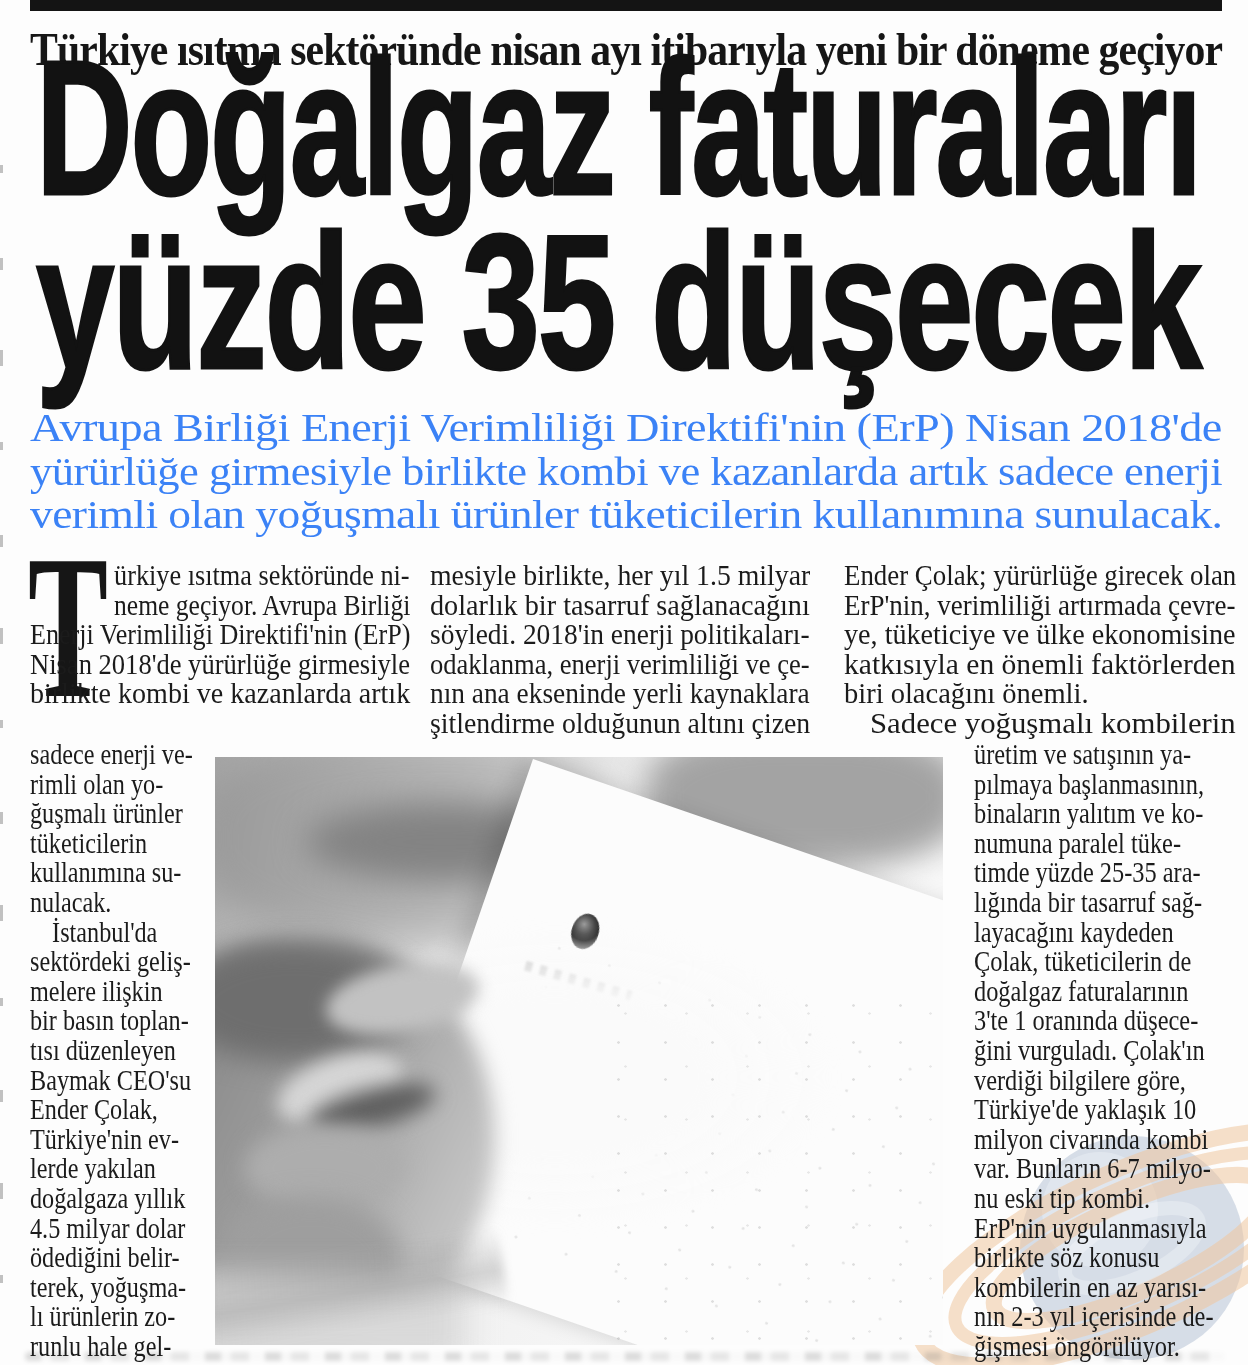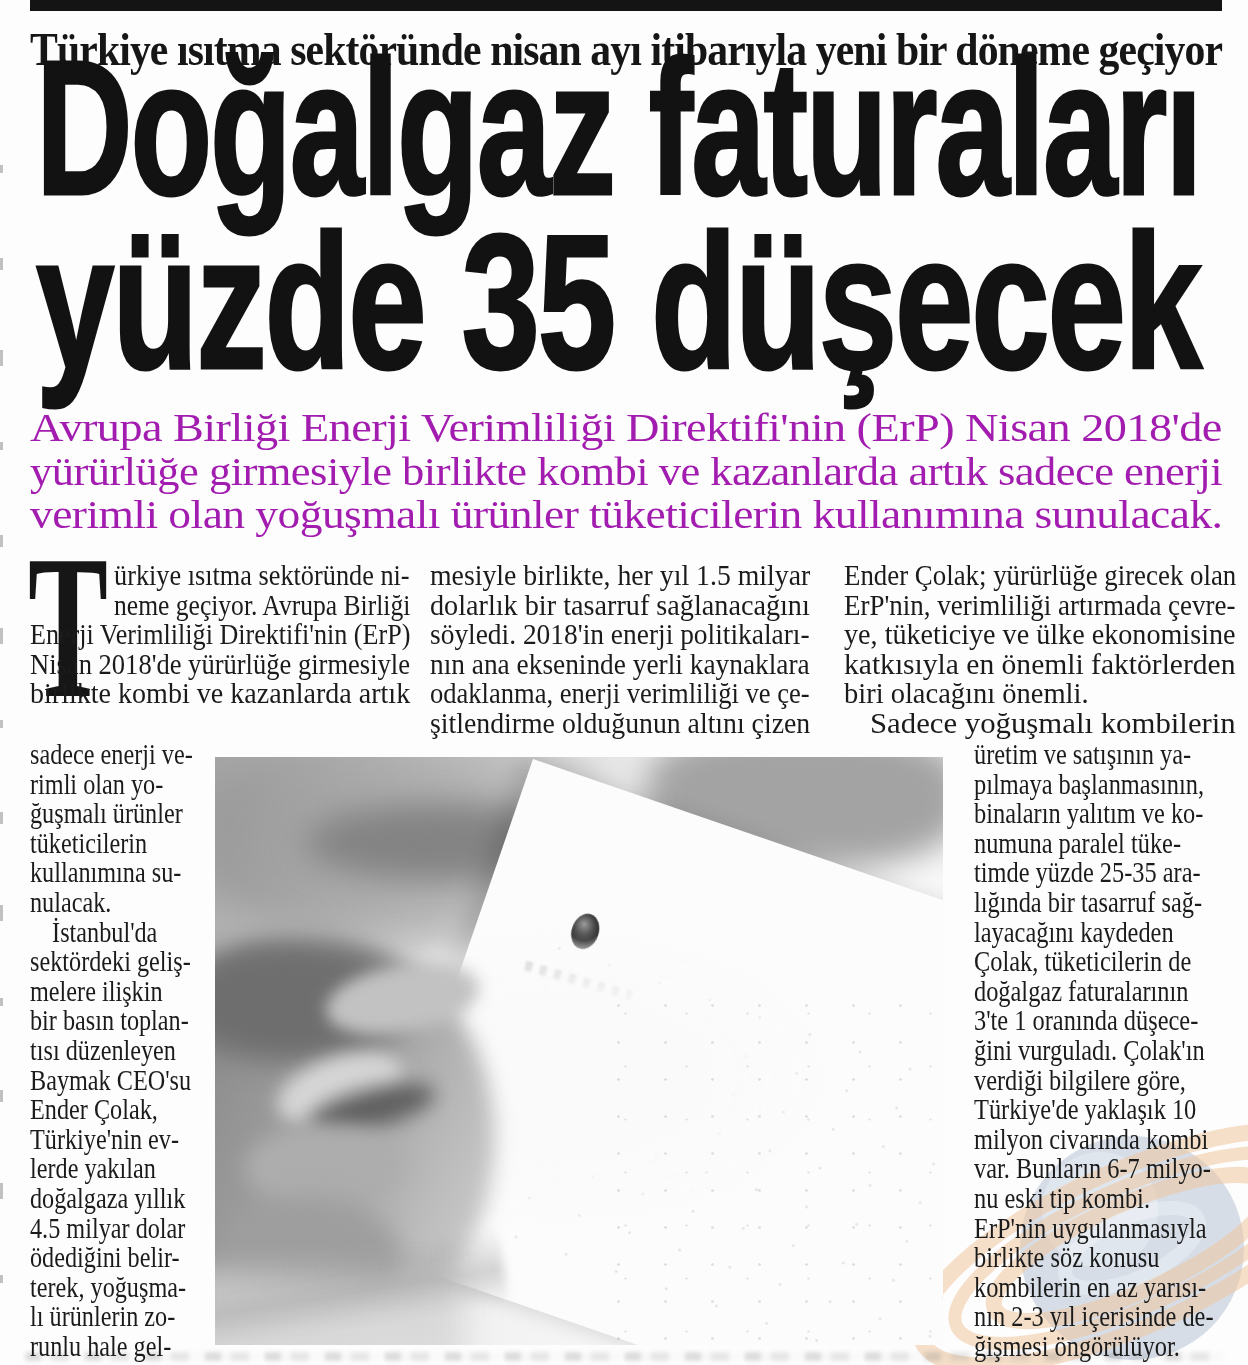--- a/index.html
+++ b/index.html
@@ -11,21 +11,21 @@
   .fitw{overflow:visible;}
   .fitw>span,.line>span{display:inline-block;white-space:nowrap;transform-origin:0 50%;}
   #kicker{left:30px;top:24px;width:1192px;font-weight:bold;font-size:47px;line-height:1.1;
           letter-spacing:-1px;color:#161616;}
   .hline{left:36px;width:1164px;font-family:"Liberation Sans",sans-serif;font-weight:bold;
          font-size:192px;line-height:1;letter-spacing:-3px;color:#121212;
          -webkit-text-stroke:3px #121212;z-index:3;}
   #headline1{top:32px;}
   #headline2{top:206px;}
   .seg{position:absolute;font-size:28.5px;line-height:29.6px;z-index:3;}
-  #seg-lead{left:30px;top:406px;width:1192px;font-size:41px;line-height:43.5px;letter-spacing:-0.5px;color:#a21caf;}
+  #seg-lead{left:30px;top:406px;width:1192px;font-size:41px;line-height:43.5px;letter-spacing:-0.5px;color:#3b82f6;}
   #seg-col1-top{left:30px;top:561px;width:380px;}
   #seg-col1-narrow{left:30px;top:740px;width:206px;transform:scaleX(.85);transform-origin:0 0;}
   #seg-col2{left:430px;top:561px;width:380px;text-align:center;}
   #seg-col3-top{left:844px;top:561px;width:392px;}
   #seg-col3-narrow{left:974px;top:740px;width:306px;transform:scaleX(.855);transform-origin:0 0;}
   .line{min-height:29.6px;}
   .line.pind{padding-left:26px;}
   .line.dcpad{padding-left:84px;}
   #dropcap-svg{left:26px;top:546px;z-index:3;overflow:visible;}
   
@@ -123,22 +123,22 @@
     <div class="line nofill"><span style="transform: scaleX(1);">4.5 milyar dolar</span></div>
     <div class="line nofill"><span style="transform: scaleX(1);">ödediğini belir-</span></div>
     <div class="line nofill"><span style="transform: scaleX(1);">terek, yoğuşma-</span></div>
     <div class="line nofill"><span style="transform: scaleX(1);">lı ürünlerin zo-</span></div>
     <div class="line nofill"><span style="transform: scaleX(1);">runlu hale gel-</span></div>
   </div>
 <div class="seg" id="seg-col2">
     <div class="line fill"><span style="transform: scaleX(0.974359);">mesiyle birlikte, her yıl 1.5 milyar</span></div>
     <div class="line fill"><span style="transform: scaleX(0.989583);">dolarlık bir tasarruf sağlanacağını</span></div>
     <div class="line fill"><span style="transform: scaleX(0.962025);">söyledi. 2018'in enerji politikaları-</span></div>
+    <div class="line fill"><span style="transform: scaleX(0.931373);">odaklanma, enerji verimliliği ve çe-</span></div>
     <div class="line fill"><span style="transform: scaleX(0.959596);">nın ana ekseninde yerli kaynaklara</span></div>
-    <div class="line fill"><span style="transform: scaleX(0.931373);">odaklanma, enerji verimliliği ve çe-</span></div>
     <div class="line fill"><span style="transform: scaleX(0.974359);">şitlendirme olduğunun altını çizen</span></div>
   </div>
 <div class="seg" id="seg-col3-top">
     <div class="line fill"><span style="transform: scaleX(0.942308);">Ender Çolak; yürürlüğe girecek olan</span></div>
     <div class="line fill"><span style="transform: scaleX(0.94686);">ErP'nin, verimliliği artırmada çevre-</span></div>
     <div class="line fill"><span style="transform: scaleX(0.987406);">ye, tüketiciye ve ülke ekonomisine</span></div>
     <div class="line fill"><span style="transform: scaleX(1.03704);">katkısıyla en önemli faktörlerden</span></div>
     <div class="line nofill"><span style="transform: scaleX(1);">biri olacağını önemli.</span></div>
     <div class="line fill pind"><span style="transform: scaleX(1.07965);">Sadece yoğuşmalı kombilerin</span></div>
   </div>

